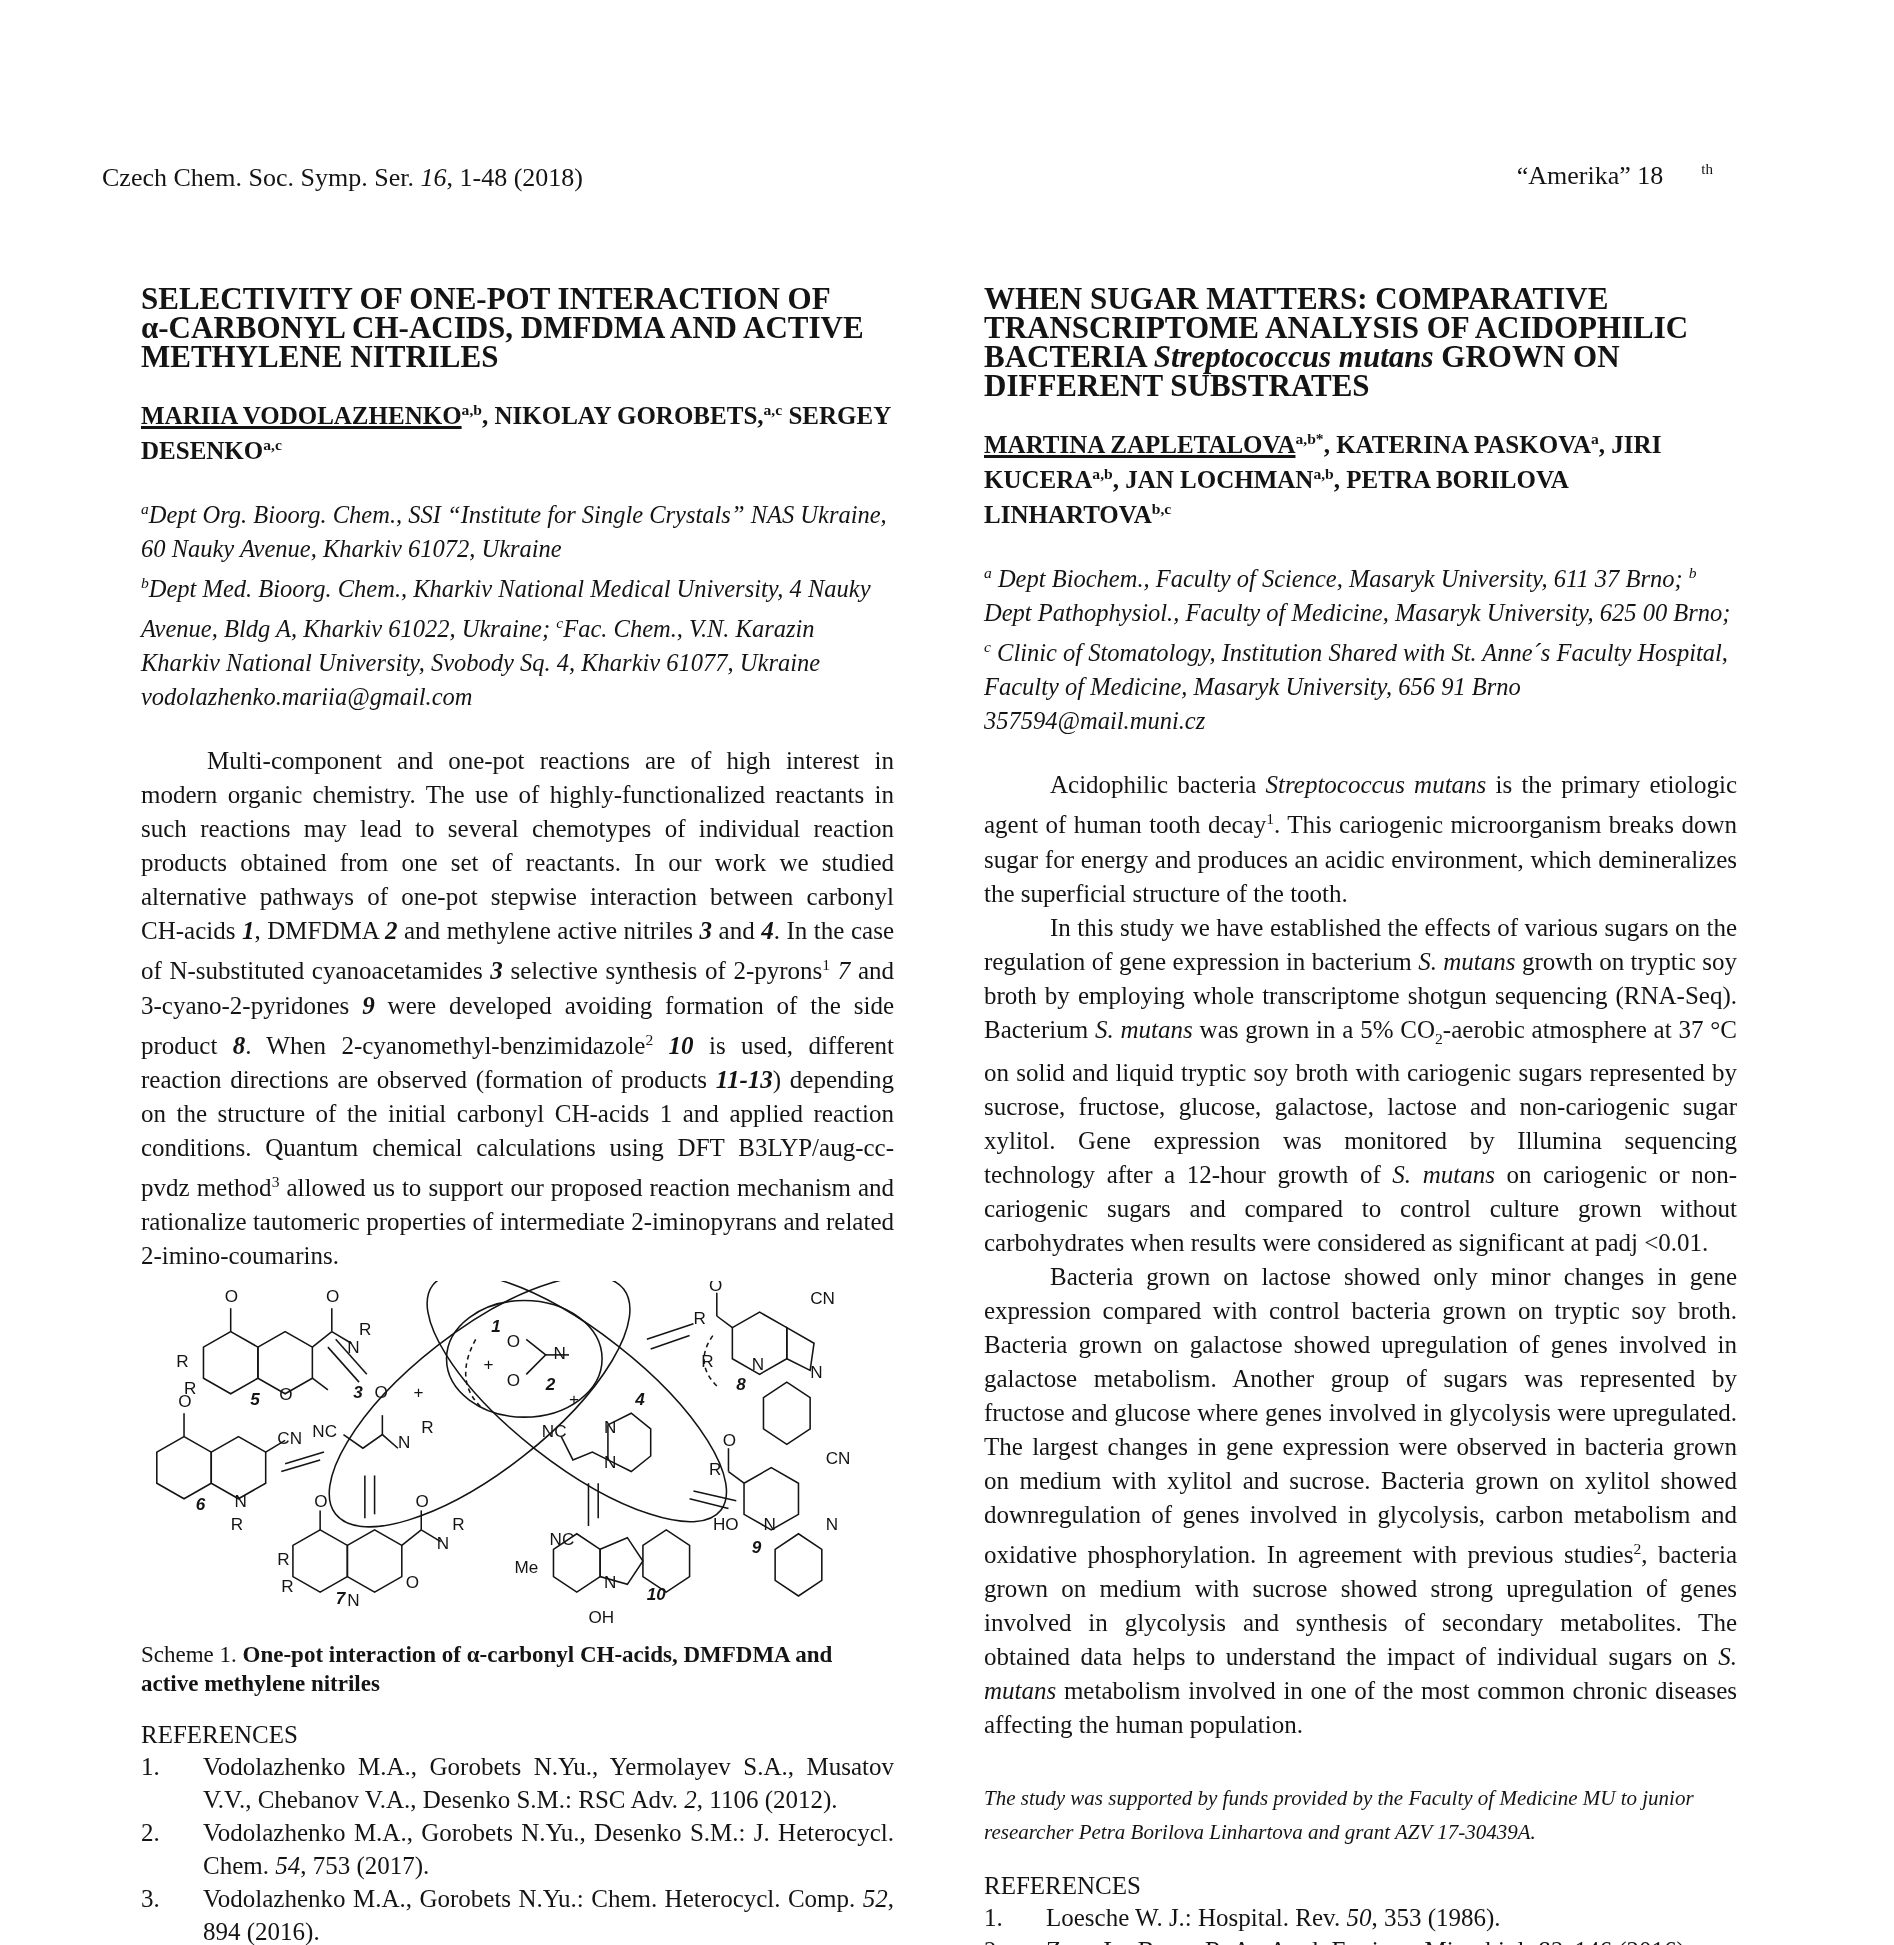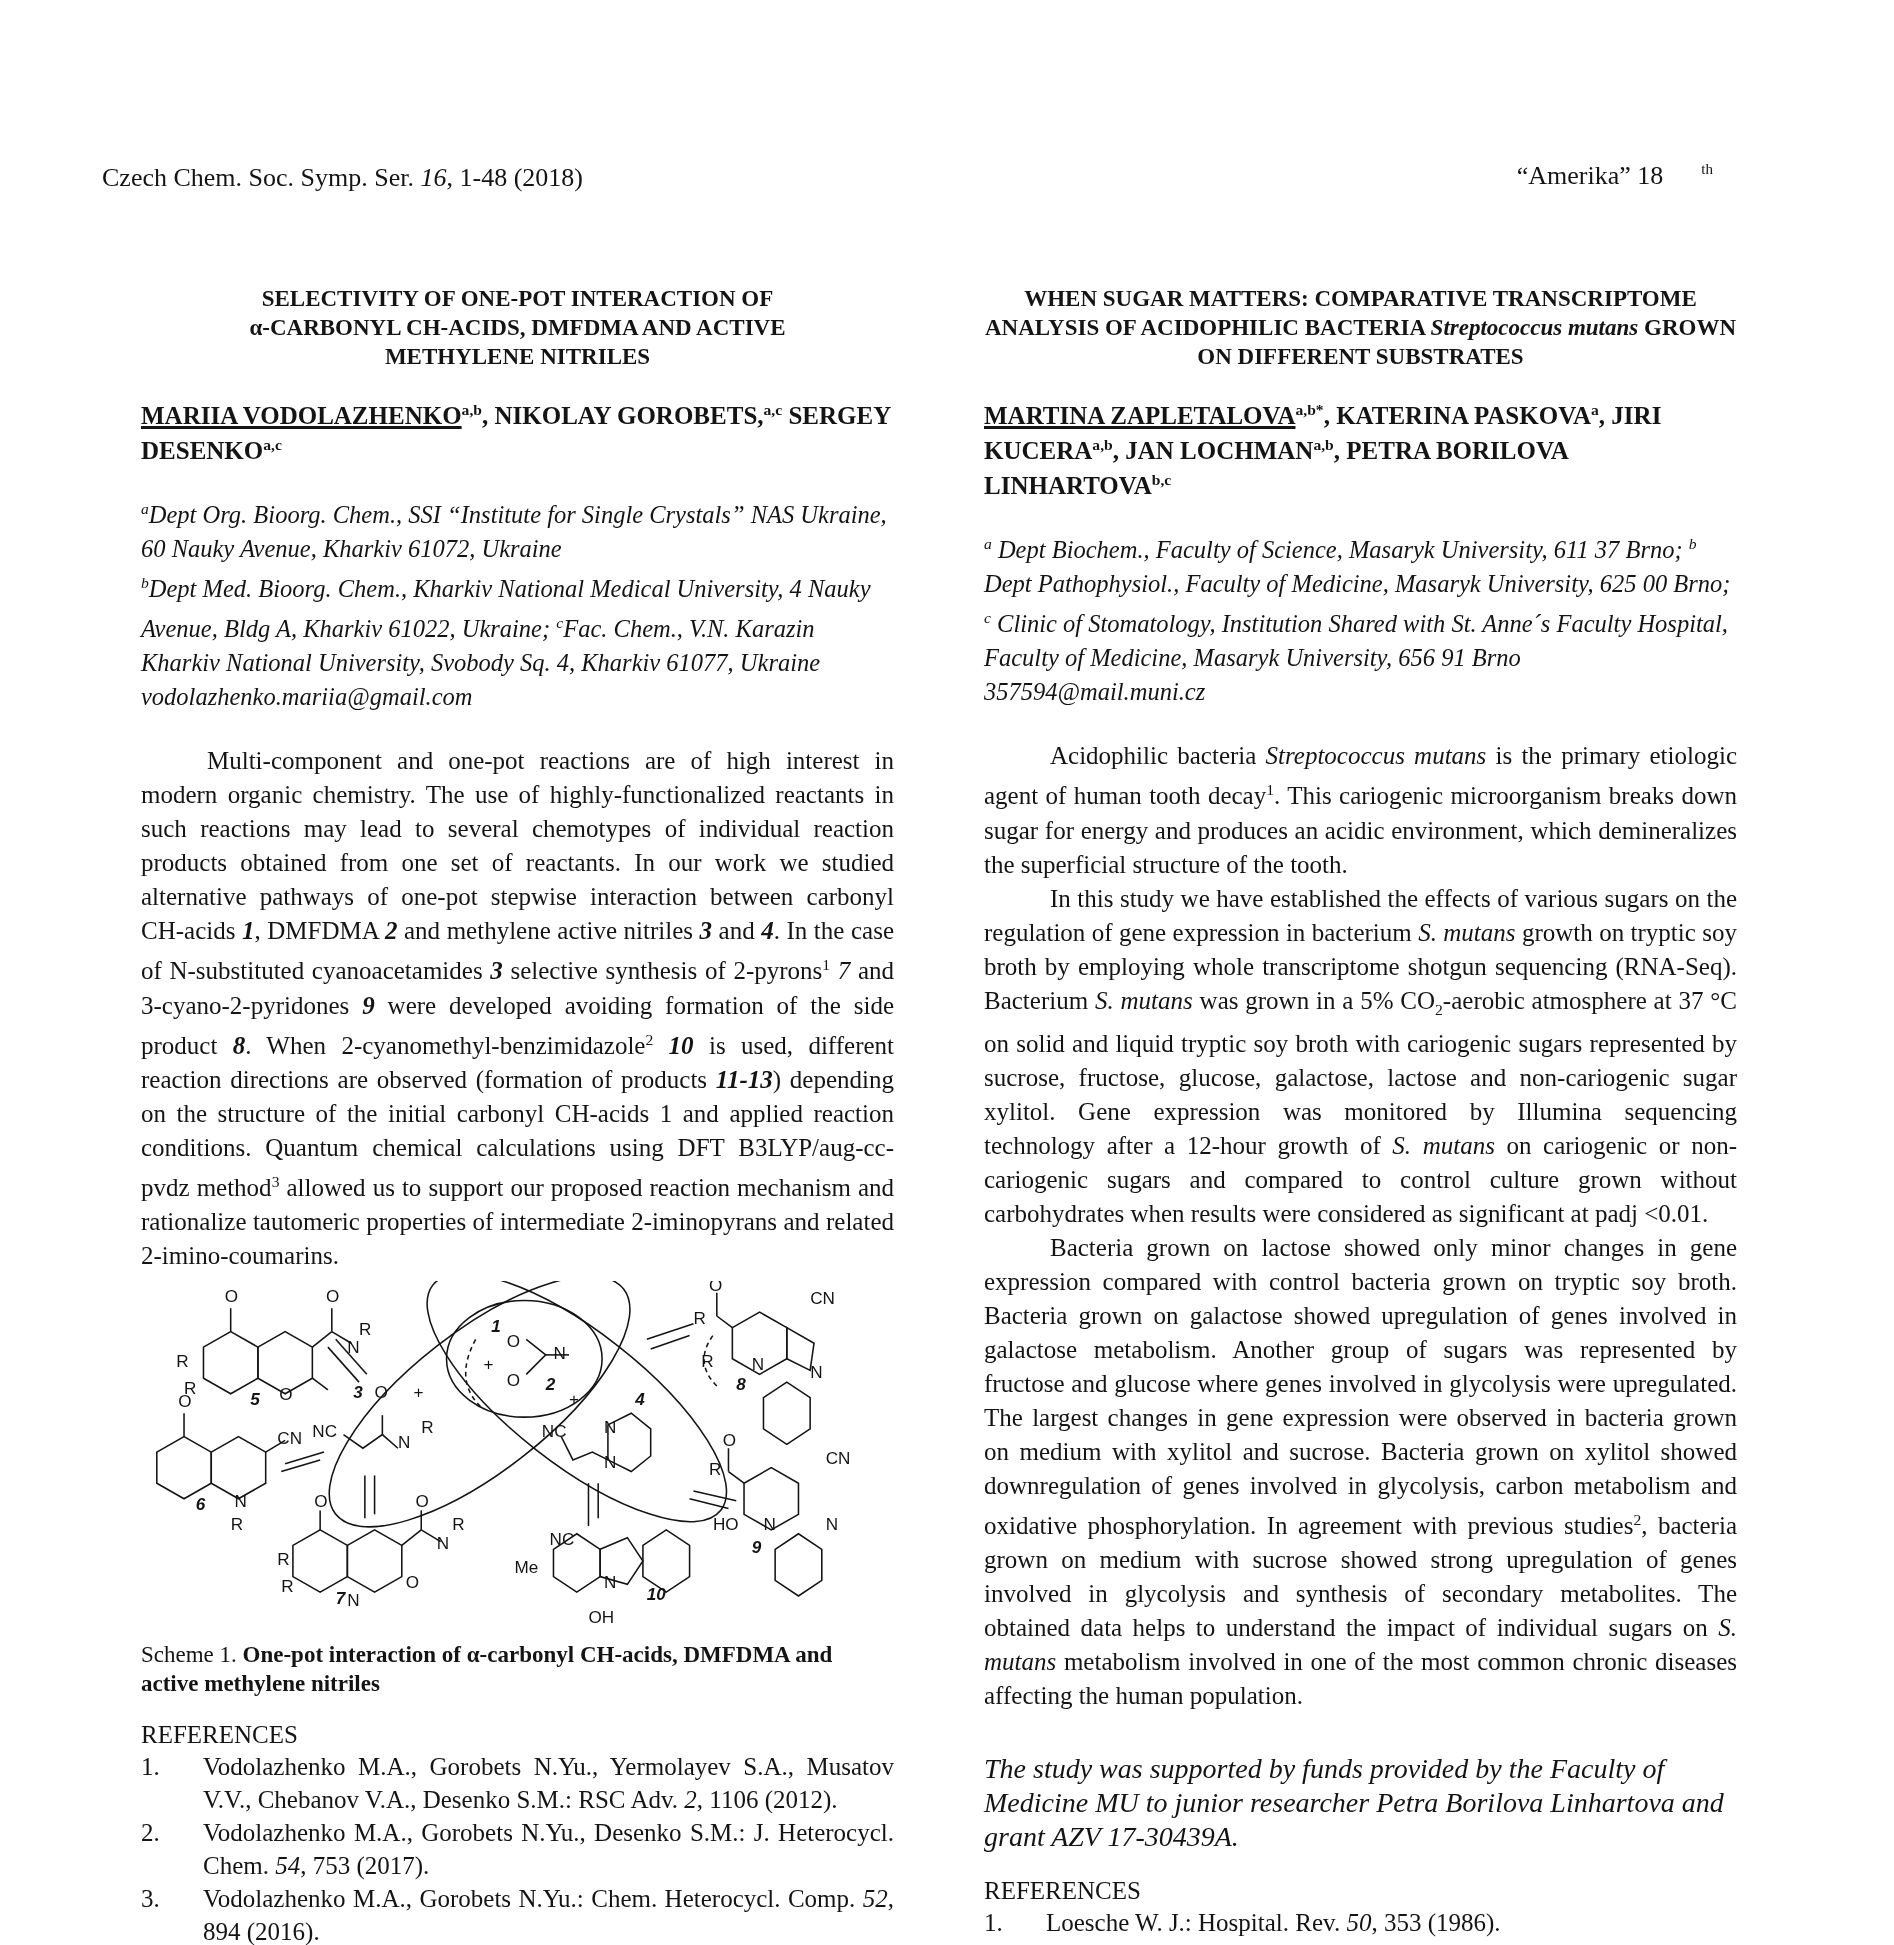--- a/index.html
+++ b/index.html
@@ -8,43 +8,42 @@
     font-family: "Liberation Serif", "DejaVu Serif", serif;
     color: #141414;
   }
   .header-left { position: absolute; left: 102px; top: 163px; font-size: 26px; }
   .header-right { position: absolute; right: 182px; top: 161px; font-size: 26px; }
   .header-right sup { font-size: 15px; margin-left: 38px; }
   .col { position: absolute; top: 272px; width: 753px; }
   .col-left { left: 141px; }
   .col-right { left: 984px; }
   .title {
-    font-weight: bold; font-size: 23px; line-height: 29px; text-transform: none;
+    font-weight: bold; font-size: 31px; line-height: 29px; text-transform: none;
     margin: 11.7px 0 0 0;
-    text-align: center;
   }
   .authors { font-weight: bold; font-size: 25px; line-height: 29px; margin-top: 24px; }
   .authors u { text-decoration: underline; text-decoration-thickness: 2.7px; }
   .authors sup { font-size: 15.6px; }
   .affil { font-style: italic; font-size: 24.5px; line-height: 34px; margin-top: 26.5px; }
   .affil sup { font-size: 15.6px; }
   .body-text { font-size: 25px; line-height: 34px; text-align: justify; margin-top: 30px; }
   .body-text p { margin: 0; text-indent: 66px; }
   .body-text sup { font-size: 15.6px; }
   .body-text sub { font-size: 15.6px; }
   .scheme { margin-top: 7.8px; height: 350px; position: relative; }
   .scheme svg { width: 100%; height: 100%; }
   .caption { font-size: 23px; line-height: 29px; margin-top: 8.6px; }
   .caption b { font-weight: bold; margin-top: 34px; }
   .refs-head { font-size: 25px; margin-top: 21px; line-height: 31px; }
   .refs { margin: 0; padding: 0; list-style: none; font-size: 25px; line-height: 33px; }
   .refs li { display: flex; text-align: justify; }
   .refs .num { width: 62px; flex-shrink: 0; }
   .refs .txt { flex: 1; }
-  .ack { font-style: italic; font-size: 28px; line-height: 34px; margin-top: 39px; }
+  .ack { font-style: italic; font-size: 21px; line-height: 34px; margin-top: 39px; }
   i { font-style: italic; }
 </style>
 </head>
 <body>
 
 <div class="header-left">
   <span>Czech Chem. Soc. Symp. Ser.</span>
   <i>16</i><span>, 1-48 (2018)</span>
 </div>
 <div class="header-right">

